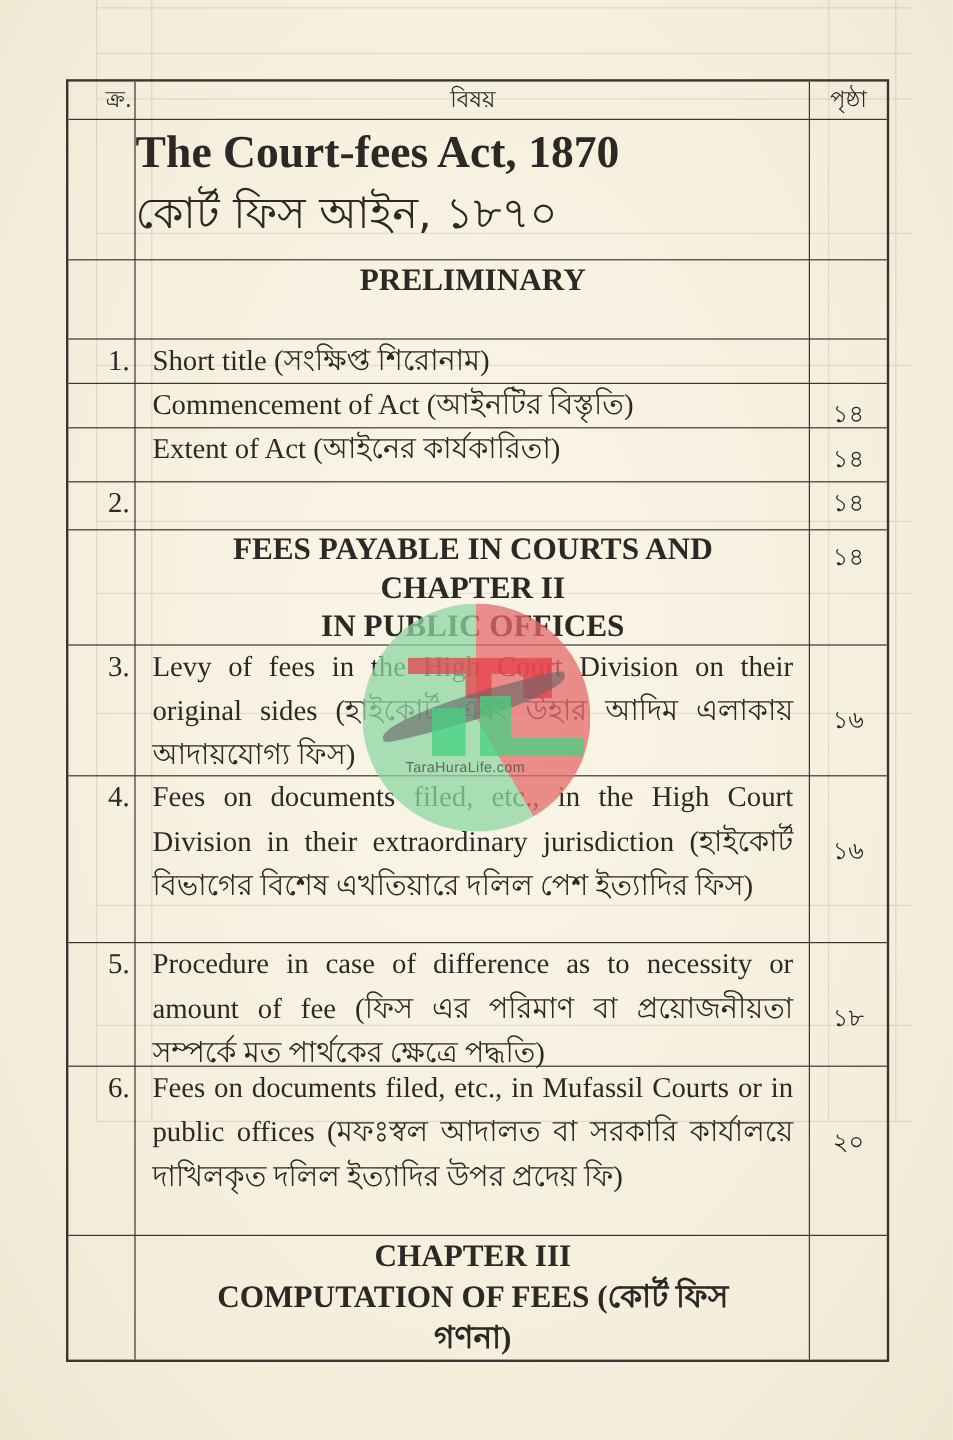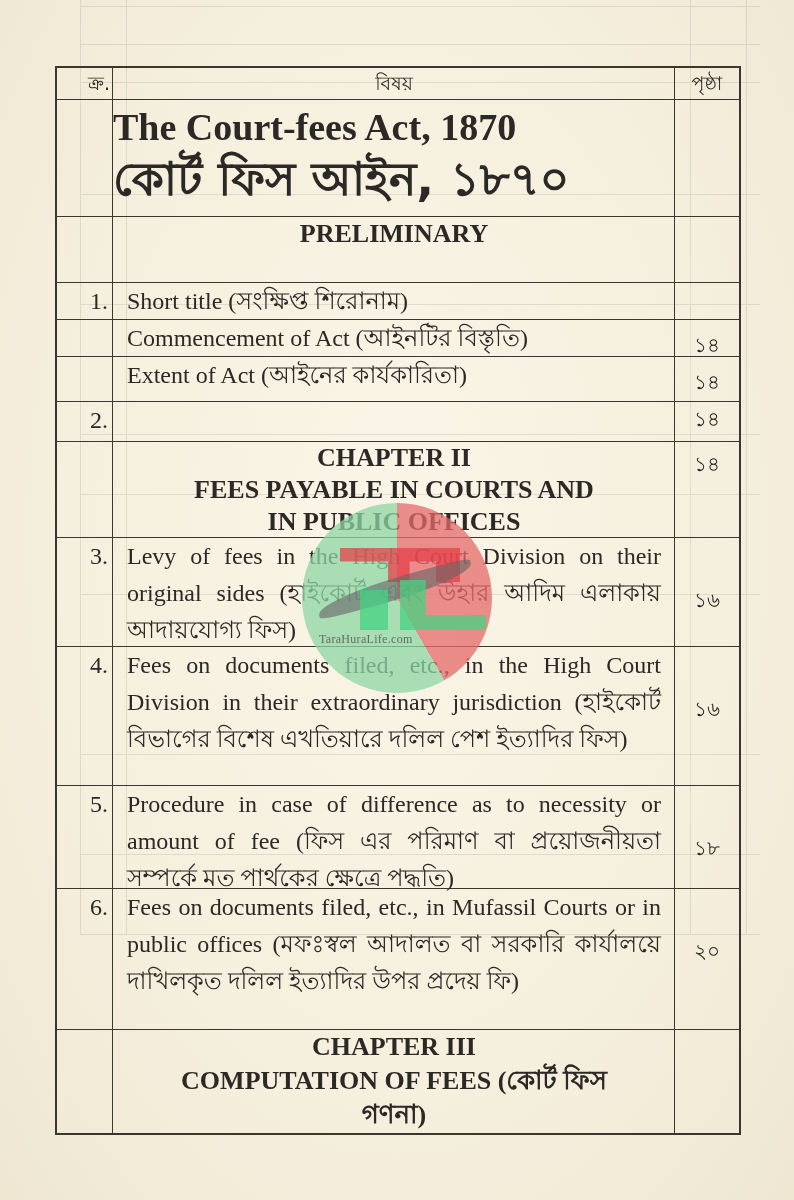--- a/index.html
+++ b/index.html
@@ -53,21 +53,21 @@
     .cell-page {
       position: absolute; left: 618px; right: 0;
       text-align: center; font-size: 22px; line-height: 36px;
     }
     .hdr { font-size: 20px; line-height: 30px; }
     .title-en {
       text-align: center; font-weight: bold; font-size: 38px; line-height: 46px;
       margin-top: 4px;
     }
     .title-bn {
-      text-align: center; font-weight: bold; font-size: 46px; line-height: 58px;
+      text-align: center; font-weight: normal; font-size: 36px; line-height: 58px;
       font-family: "DejaVu Sans", sans-serif;
     }
     .chapter {
       text-align: center; font-weight: bold; font-size: 26px; line-height: 34px;
       padding: 0 4px;
       text-align-last: center;
     }
     .bn { font-family: "DejaVu Sans", sans-serif; font-size: 19px; }
     .page-bn { font-family: "DejaVu Sans", sans-serif; font-size: 20px; margin-top: 44px; }
 
@@ -96,22 +96,22 @@
       position: absolute; left: 360px; top: 590px; width: 28px; height: 40px;
       background: rgba(70, 210, 130, 0.75);
     }
     .wm-swoosh {
       position: absolute; left: 315px; top: 577px; width: 160px; height: 24px;
       background: rgba(100, 100, 100, 0.6);
       border-radius: 80% 10% 80% 10%;
       transform: rotate(-14deg);
     }
     .wm-text {
-      position: absolute; left: 319px; top: 632px;
-      font-family: Liberation Serif, serif; font-size: 12px;
+      position: absolute; left: 338px; top: 632px;
+      font-family: Liberation Sans, sans-serif; font-size: 12px;
       color: rgba(60, 60, 60, 0.7);
       letter-spacing: 0.3px;
     }
   </style>
 </head>
 <body>
 
 <div class="bleed">
   <div class="bl-row" style="top:12px"></div>
   <div class="bl-row" style="top:50px"></div>
@@ -168,22 +168,22 @@
     <div class="cell-body">Extent of Act (আইনের কার্যকারিতা)</div>
     <div class="cell-page page-bn">১৪</div>
   </div>
   <div class="row" style="top:334px; height:40px">
     <div class="cell-num">2.</div>
     <div class="cell-page page-bn">১৪</div>
   </div>
 
   <div class="row" style="top:374px; height:96px">
     <div class="cell-body chapter" style="padding-top:0; line-height:32px">
+      <div>FEES PAYABLE IN COURTS AND</div>
       <div>CHAPTER II</div>
-      <div>FEES PAYABLE IN COURTS AND</div>
       <div>IN PUBLIC OFFICES</div>
     </div>
   </div>
 
   <div class="row" style="top:470px; height:109px">
     <div class="cell-num">3.</div>
     <div class="cell-body">Levy of fees in the High Court Division on their original sides (হাইকোর্ট এবং উহার আদিম এলাকায় আদায়যোগ্য ফিস)</div>
     <div class="cell-page page-bn">১৬</div>
   </div>
 

